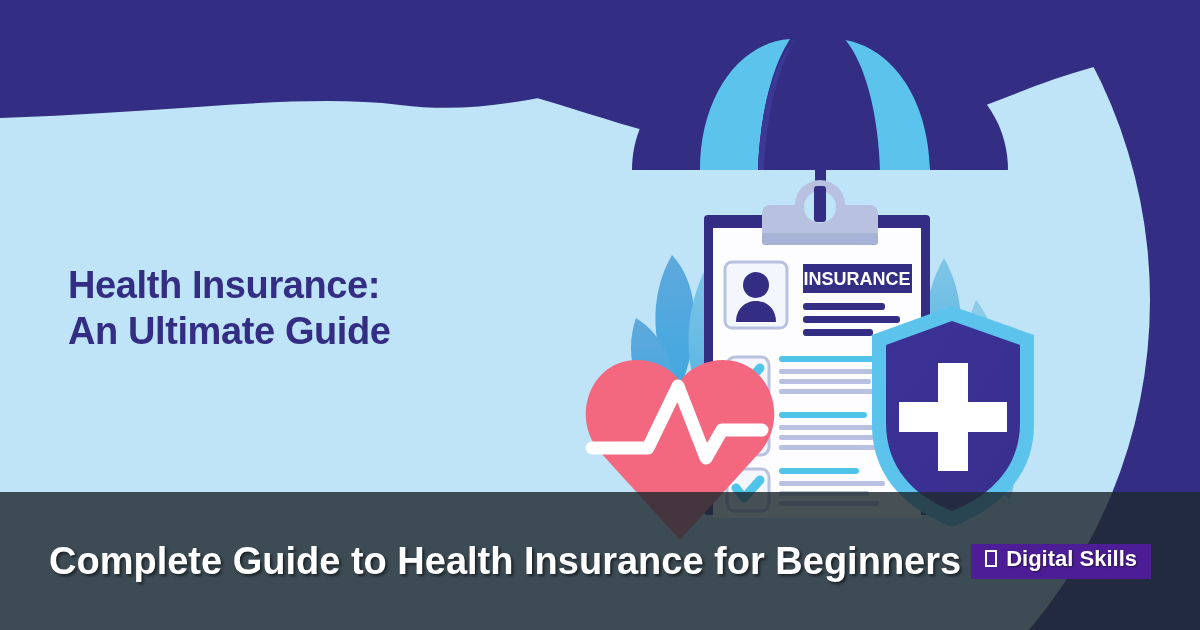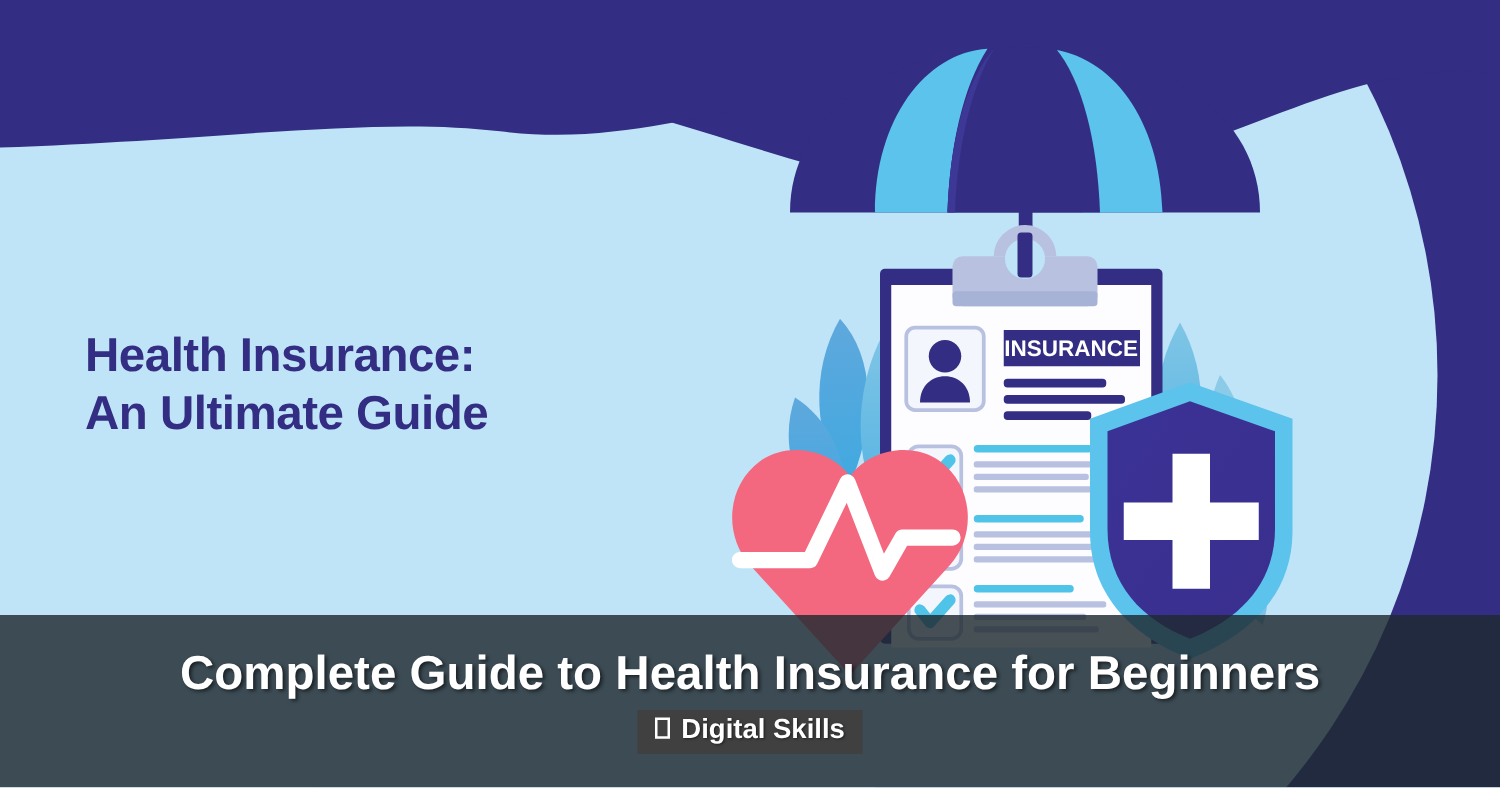--- a/index.html
+++ b/index.html
@@ -46,36 +46,36 @@
 
   
   .overlay-bar {
     position: absolute;
     left: 0;
     right: 0;
     bottom: 0;
     height: 138px;
     background: rgba(30, 41, 48, 0.82);
     display: flex;
-    flex-direction: column;
+    flex-direction: row;
     align-items: center;
     justify-content: center;
     gap: 10px;
   }
   .overlay-title {
     color: #ffffff;
     font-size: 38px;
     font-weight: 700;
     line-height: 1;
     text-align: center;
     text-shadow: 2px 2px 3px rgba(0, 0, 0, 0.55);
     white-space: nowrap;
   }
   .overlay-badge {
-    background: #404040;
+    background: #4c1d95;
     color: #ffffff;
     font-size: 22px;
     font-weight: 700;
     line-height: 1;
     padding: 4px 14px 9px 14px;
     text-shadow: 1px 1px 2px rgba(0, 0, 0, 0.5);
     display: inline-flex;
     align-items: center;
     gap: 9px;
     white-space: nowrap;

